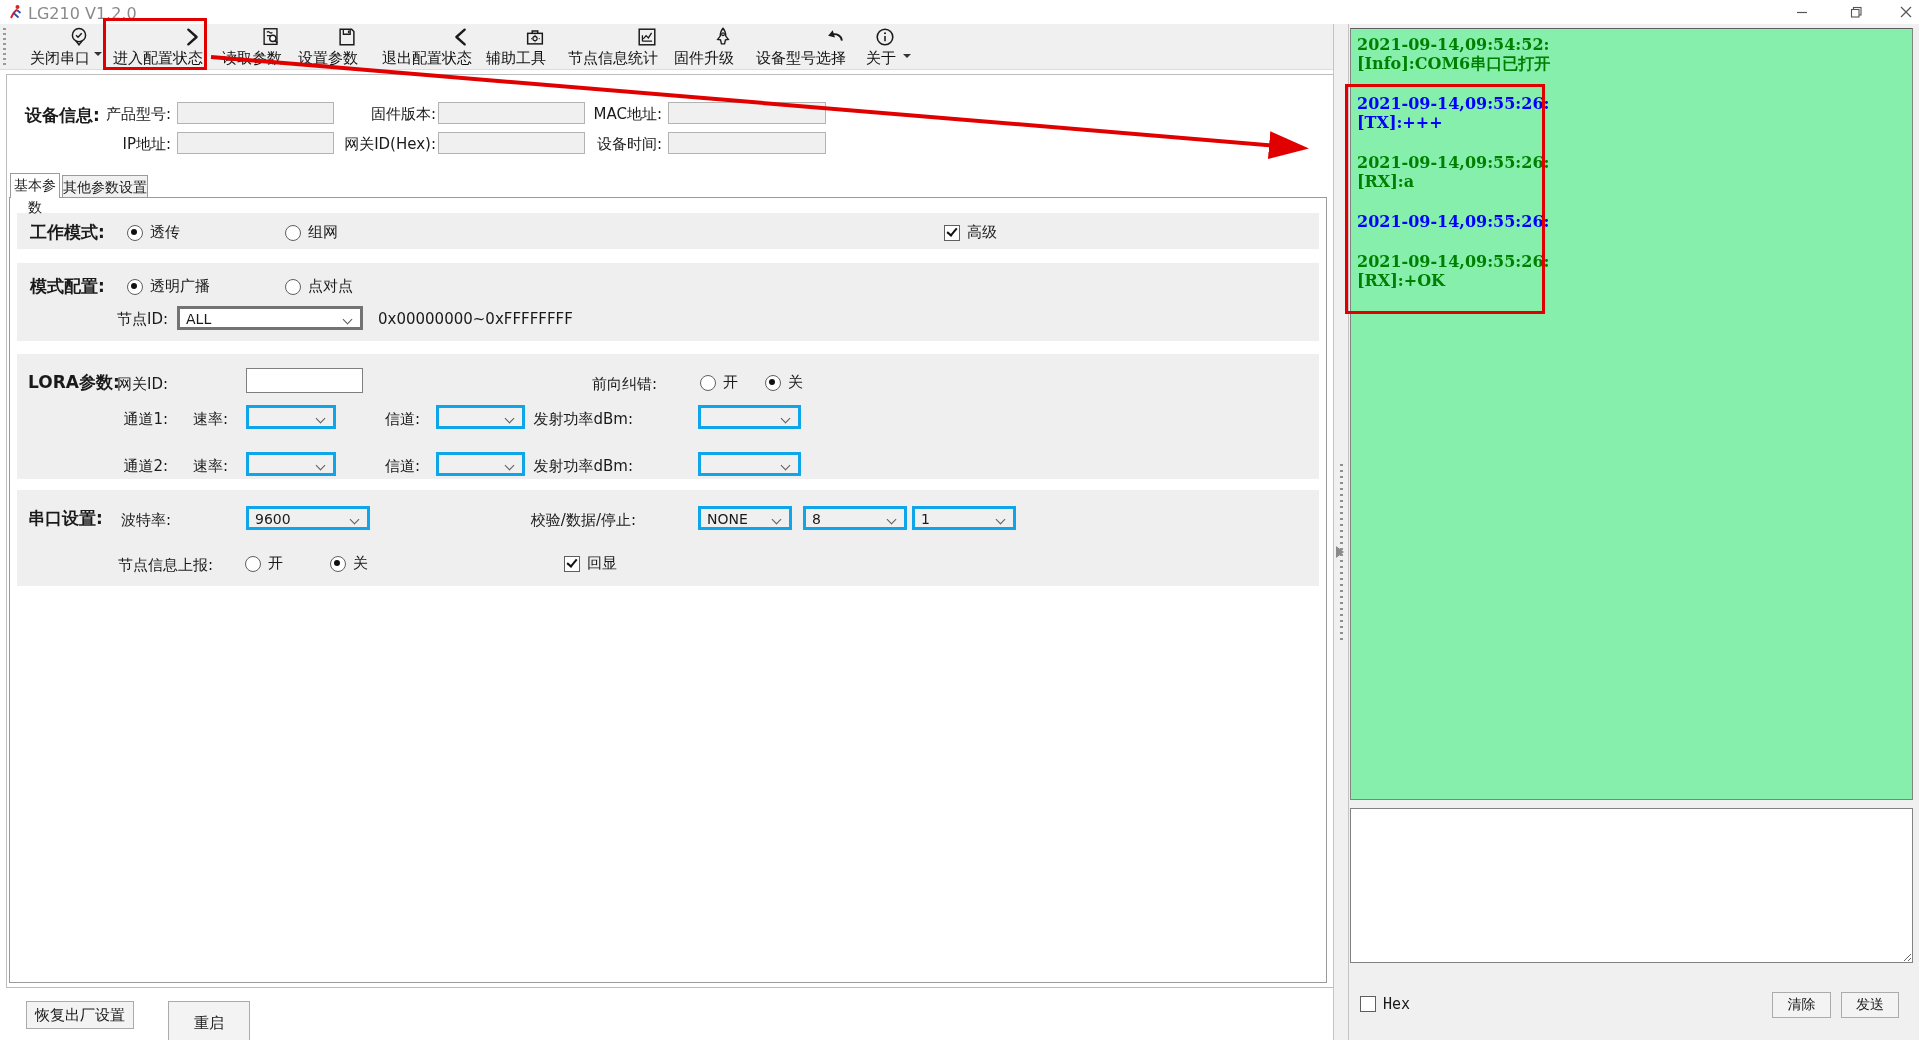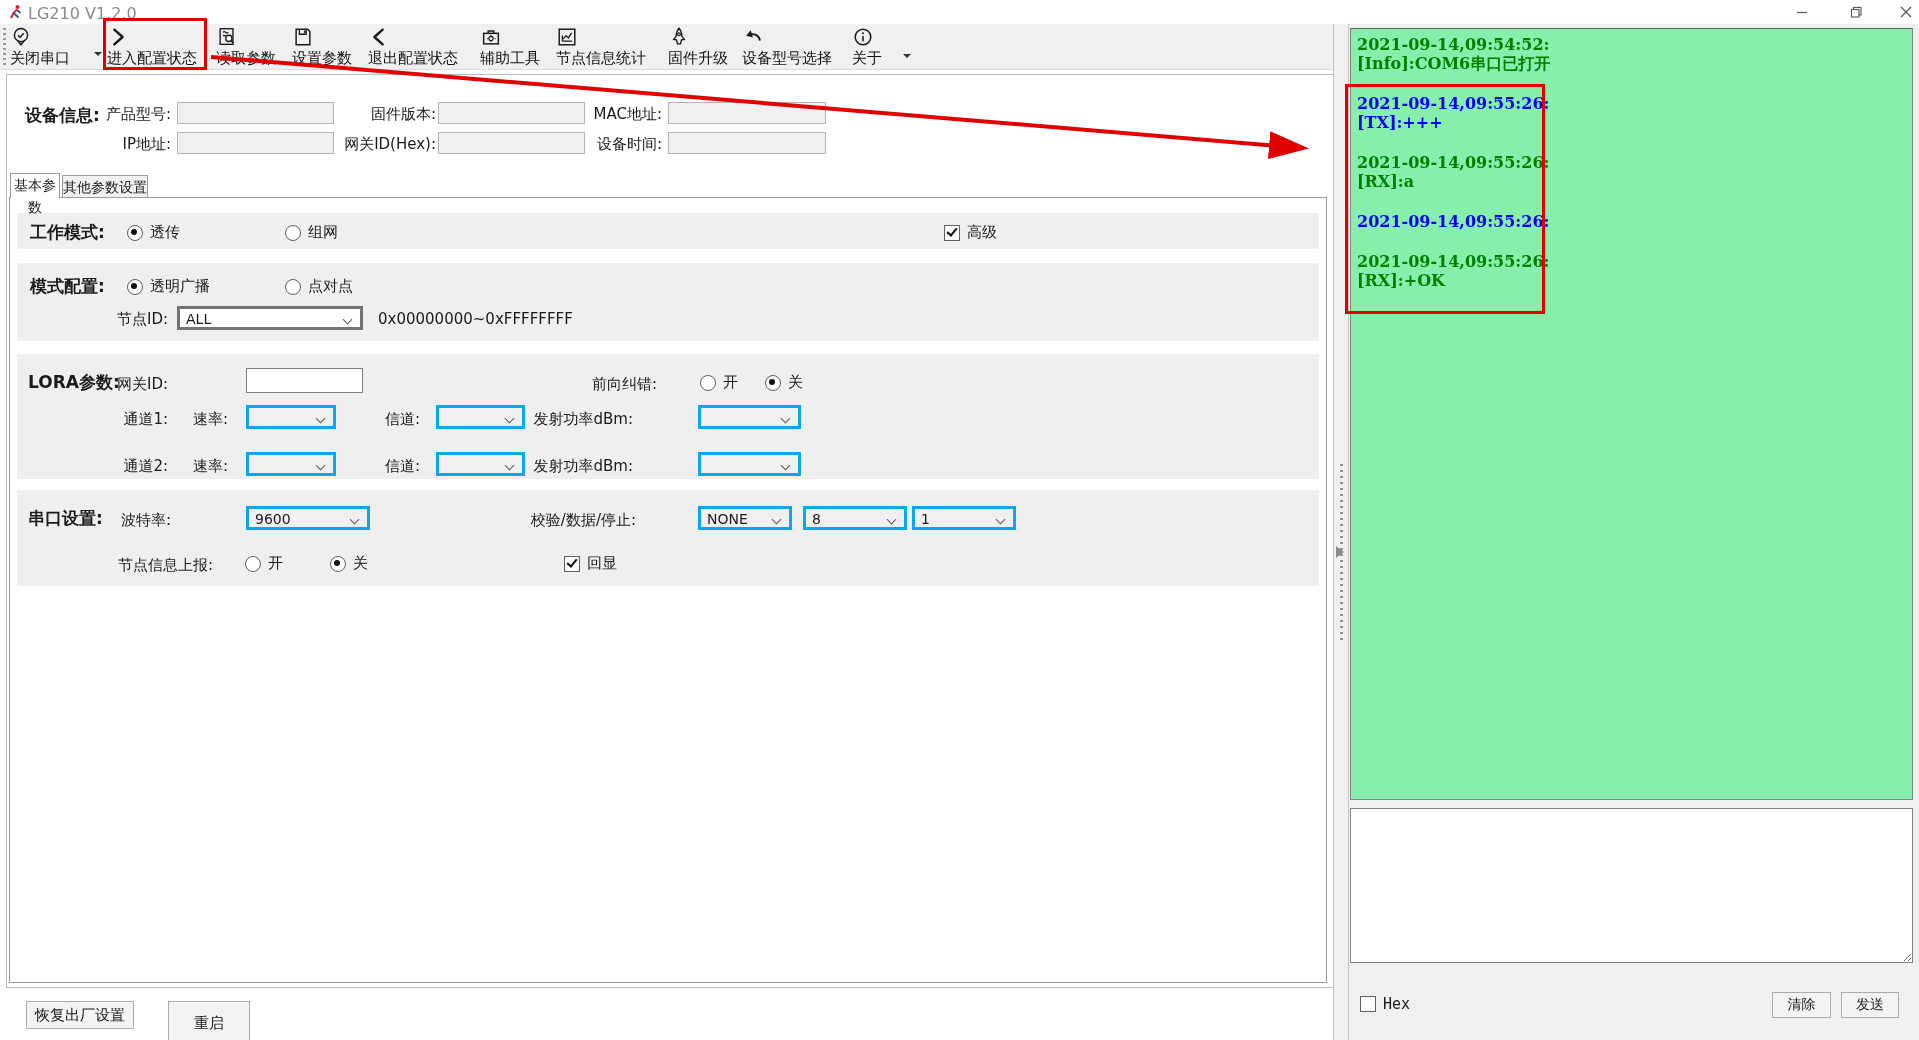--- a/index.html
+++ b/index.html
@@ -7,21 +7,21 @@
        font-family:"DejaVu Sans","Liberation Sans",sans-serif;color:#1a1a1a;overflow:hidden}
   .abs{position:absolute}
   
   .titlebar{position:absolute;left:0;top:0;width:1919px;height:24px;background:#ffffff}
   .title-text{position:absolute;left:28px;top:4px;font-size:16px;color:#8a8a8a}
   .winbtn{position:absolute;top:2px;width:40px;height:20px;display:flex;align-items:center;justify-content:center}
   
   .toolbar{position:absolute;left:0;top:24px;width:1333px;height:46px;background:#f0f0f0;border-bottom:1px solid #dcdcdc;box-sizing:border-box}
   .gripper{position:absolute;left:3px;top:28px;width:3px;height:38px;
            background:repeating-linear-gradient(to bottom,#9a9a9a 0 2px,transparent 2px 5px)}
-  .tbtn{position:absolute;top:26px;height:44px;display:flex;flex-direction:column;align-items:flex-start;justify-content:flex-start;gap:1px;font-size:15px;color:#111;cursor:default}
+  .tbtn{position:absolute;top:26px;height:44px;display:flex;flex-direction:column;align-items:flex-end;justify-content:flex-start;gap:1px;font-size:15px;color:#111;cursor:default}
   .tbtn svg{display:block}
   .caret-down{position:absolute;width:0;height:0;border-left:4px solid transparent;border-right:4px solid transparent;border-top:4px solid #333}
   
   .main-panel{position:absolute;left:6px;top:74px;width:1455px;height:914px;border:1px solid #bcbcbc;box-sizing:border-box;background:#fff}
   .lbl{position:absolute;font-size:15px;white-space:nowrap}
   .lbl.r{text-align:right}
   .sec-title{position:absolute;font-weight:bold;font-size:17px;white-space:nowrap}
   .tb{position:absolute;height:22px;background:#f0f0f0;border:1px solid #b3b3b3;box-sizing:border-box;font-size:14px;padding:1px 4px}
   .tb.en{background:#fff;border-color:#7f7f7f}
   .combo{position:absolute;height:24px;background:#f0f0f0;border:3px solid #0ea5e9;box-sizing:border-box;font-size:14px;line-height:21px;padding-left:6px;color:#1a1a1a}

